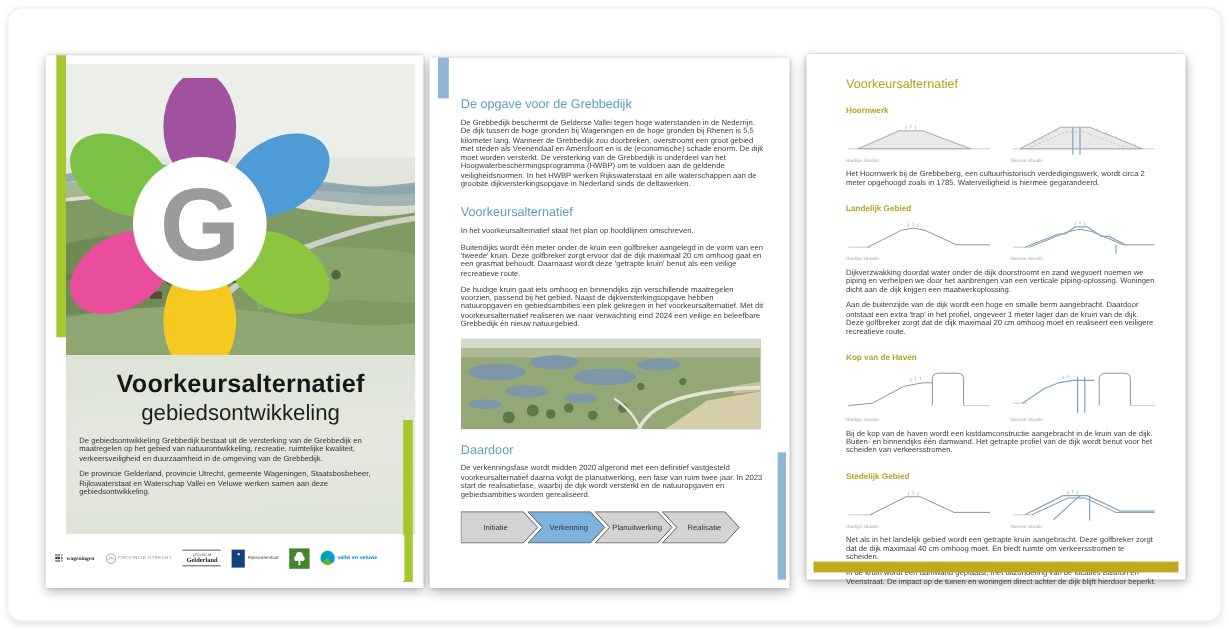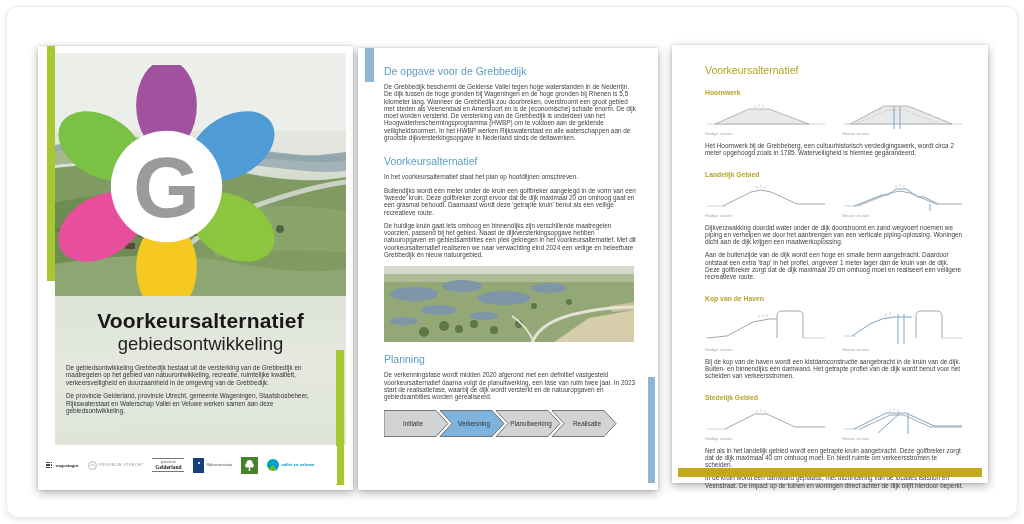--- a/index.html
+++ b/index.html
@@ -35,21 +35,21 @@
   .rws-sq{width:11px;height:15px;background:#15417e;display:flex;align-items:flex-start;justify-content:center;color:#fff;font-size:7px;line-height:10px;}
   .sbb-sq{width:17px;height:17px;background:#47832d;display:flex;align-items:center;justify-content:center;}
   .vv-circ{width:12px;height:12px;border-radius:50%;background:conic-gradient(#009ee0 0 40%,#69b32d 40% 65%,#00a6a6 65% 100%);}
   .vv-txt{font-size:4.4px;color:#0093c9;font-weight:bold;line-height:4.8px;}
   .dotgrid{display:grid;grid-template-columns:repeat(3,1.6px);grid-gap:.8px;margin-right:1px;}
   .dotgrid i{width:1.6px;height:1.6px;background:#444;display:block;}
 
   
   .bar-top-left{position:absolute;left:7px;top:0;width:9px;height:34px;background:#8fb6d5;}
   .bar-bottom-right{position:absolute;right:3px;width:7px;top:329px;height:106px;background:#8fb6d5;}
-  .p2-content{position:absolute;left:26px;right:20px;top:0;}
+  .p2-content{position:absolute;left:26px;right:20px;top:16px;}
   .h-blue{font-size:10.5px;color:#5b9dc6;font-weight:400;margin:0;}
   .h1-space{margin-top:17px;}
   .bodytxt{font-size:6.4px;line-height:7.3px;color:#3d3f47;margin:6px 0 0;}
   .p2-photo{margin-top:8px;width:250px;height:76px;overflow:hidden;}
   .p2-photo svg{display:block;width:100%;height:100%;}
   .timeline{margin-top:9px;}
 
   
   .p3-content{position:absolute;left:33px;right:24px;top:0;}
   .h-olive-big{font-size:10.5px;color:#b1a41f;font-weight:400;margin-top:19px;}
@@ -222,21 +222,21 @@
               <circle cx="110" cy="64" r="4"></circle>
               <circle cx="135" cy="58" r="4"></circle>
             <circle cx="150" cy="40" r="3"></circle>
               <circle cx="185" cy="36" r="3"></circle>
           </g>
           <path d="M148,76 C155,62 168,52 200,46 C220,42 238,41 250,41" stroke="#e3e3d6" stroke-width="3" fill="none"></path>
           <path d="M150,76 C145,66 140,58 128,50" stroke="#e3e3d6" stroke-width="2" fill="none"></path>
         </svg>
       </div>
 
-      <h2 class="h-blue" style="margin-top:11px;">Planning</h2>
+      <h2 class="h-blue" style="margin-top:11px;">Daardoor</h2>
       <p class="bodytxt">De verkenningsfase wordt midden 2020 afgerond met een definitief vastgesteld voorkeursalternatief daarna volgt de planuitwerking, een fase van ruim twee jaar. In 2023 start de realisatiefase, waarbij de dijk wordt versterkt en de natuuropgaven en gebiedsambities worden gerealiseerd.</p>
 
       <div class="timeline">
         <svg width="234" height="27" viewBox="0 0 234 27">
           <g stroke="#58595b" stroke-width=".8">
             <polygon points="0,.5 52,.5 64,13.5 52,26.5 0,26.5" fill="#d2d3d4"></polygon>
             <polygon points="56,.5 108,.5 120,13.5 108,26.5 56,26.5 68,13.5" fill="#7db3dc"></polygon>
             <polygon points="112,.5 164,.5 176,13.5 164,26.5 112,26.5 124,13.5" fill="#d2d3d4"></polygon>
             <polygon points="168,.5 220,.5 232,13.5 220,26.5 168,26.5 180,13.5" fill="#d2d3d4"></polygon>
           </g>

